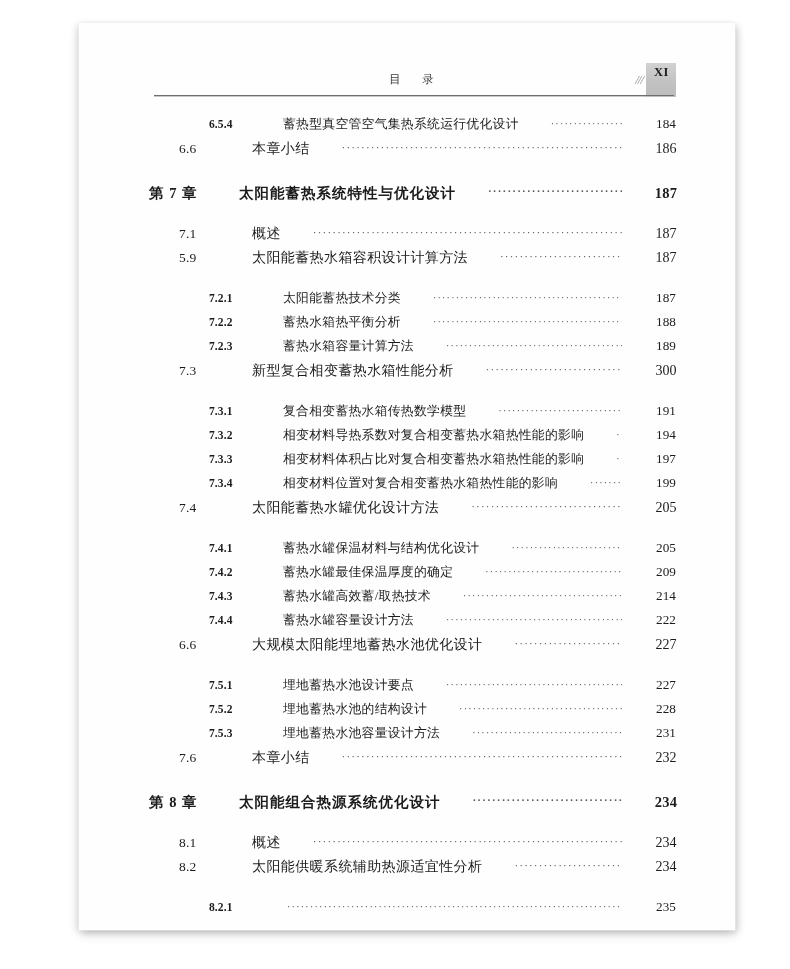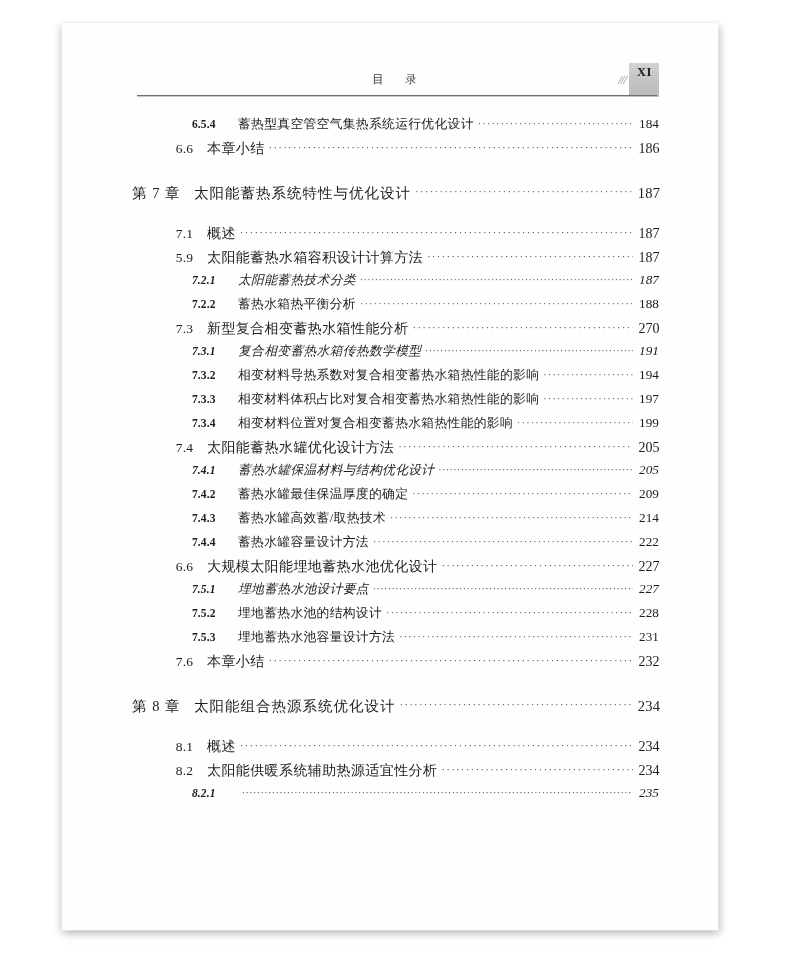--- a/index.html
+++ b/index.html
@@ -20,21 +20,21 @@
     position: absolute;
     left: 0; top: 0;
     width: 790px;
     height: 969px;
     background: #ffffff;
   }
 
   
   .sheet {
     position: absolute;
-    left: 62px;
+    left: 79px;
     top: 23px;
     width: 656px;
     height: 907px;
     background: #fefefe;
     box-shadow:
       0 0 0 0.5px #f0f0f0,
       3px 3px 7px rgba(0,0,0,0.16),
       -3px 2px 7px rgba(0,0,0,0.10),
       0 6px 12px rgba(0,0,0,0.07);
   }
@@ -109,20 +109,21 @@
     top: 93px;
     width: 656px;
   }
 
   .toc-row {
     display: flex;
     align-items: baseline;
     width: 530px;
     color: #1c1c1c;
     white-space: nowrap;
+    gap: 28px;
   }
 
   .toc-num {
     flex: 0 0 auto;
     text-align: left;
   }
   .toc-label {
     flex: 0 0 auto;
   }
   .toc-leader {
@@ -143,40 +144,39 @@
   .toc-page {
     flex: 0 0 auto;
     text-align: center;
     min-width: 26px;
   }
 
   
   .row-chapter {
     margin-left: 70px;
     width: 530px;
-    font-weight: normal;
+    font-weight: bold;
     font-size: 14.5px;
     letter-spacing: 0.3px;
   }
   .row-chapter .toc-num { min-width: 62px; letter-spacing: 1px; }
   .row-chapter .toc-label { letter-spacing: 1px; }
   .row-chapter .toc-leader { top: -3px; }
   .row-chapter .toc-leader::after { color: #555; }
 
   
   .row-section {
     margin-left: 100px;
     width: 500px;
     font-size: 14px;
   }
   .row-section .toc-num {
     min-width: 45px;
     font-size: 13.5px;
     letter-spacing: 0.2px;
-    text-align: center;
   }
   .row-section .toc-label { letter-spacing: 0.4px; }
 
   
   .row-subsection {
     margin-left: 130px;
     width: 470px;
     font-size: 12.8px;
   }
   .row-subsection .toc-num {
@@ -189,21 +189,21 @@
   .row-subsection .toc-page { font-size: 13.2px; }
   .row-subsection .toc-leader { top: -1px; }
   .row-subsection .toc-leader::after { font-size: 10px; letter-spacing: 1.25px; }
 
   
   .gap-chapter-before { height: 26px; }
   .gap-chapter-after  { height: 22px; }
 
   .toc-row + .toc-row { margin-top: 6px; }
   .row-subsection + .row-subsection { margin-top: 7px; }
-  .row-section + .row-subsection { margin-top: 5px; font-style: italic; }
+  .row-section + .row-subsection { margin-top: 23px; }
   .row-subsection + .row-section { margin-top: 7px; }
 </style>
 </head>
 <body>
 
 <div class="scan-area">
 
   <div class="sheet">
     <div class="page-inner">
 
@@ -254,25 +254,31 @@
             <span class="toc-label">太阳能蓄热技术分类</span>
             <span class="toc-leader"></span>
             <span class="toc-page">187</span>
           </div>
           <div class="toc-row row-subsection">
             <span class="toc-num">7.2.2</span>
             <span class="toc-label">蓄热水箱热平衡分析</span>
             <span class="toc-leader"></span>
             <span class="toc-page">188</span>
           </div>
+          <div class="toc-row row-subsection">
+            <span class="toc-num">7.2.3</span>
+            <span class="toc-label">蓄热水箱容量计算方法</span>
+            <span class="toc-leader"></span>
+            <span class="toc-page">189</span>
+          </div>
           <div class="toc-row row-section">
             <span class="toc-num">7.3</span>
             <span class="toc-label">新型复合相变蓄热水箱性能分析</span>
             <span class="toc-leader"></span>
-            <span class="toc-page">270</span>
+            <span class="toc-page">300</span>
           </div>
           <div class="toc-row row-subsection">
             <span class="toc-num">7.3.1</span>
             <span class="toc-label">复合相变蓄热水箱传热数学模型</span>
             <span class="toc-leader"></span>
             <span class="toc-page">191</span>
           </div>
           <div class="toc-row row-subsection">
             <span class="toc-num">7.3.2</span>
             <span class="toc-label">相变材料导热系数对复合相变蓄热水箱热性能的影响</span>

